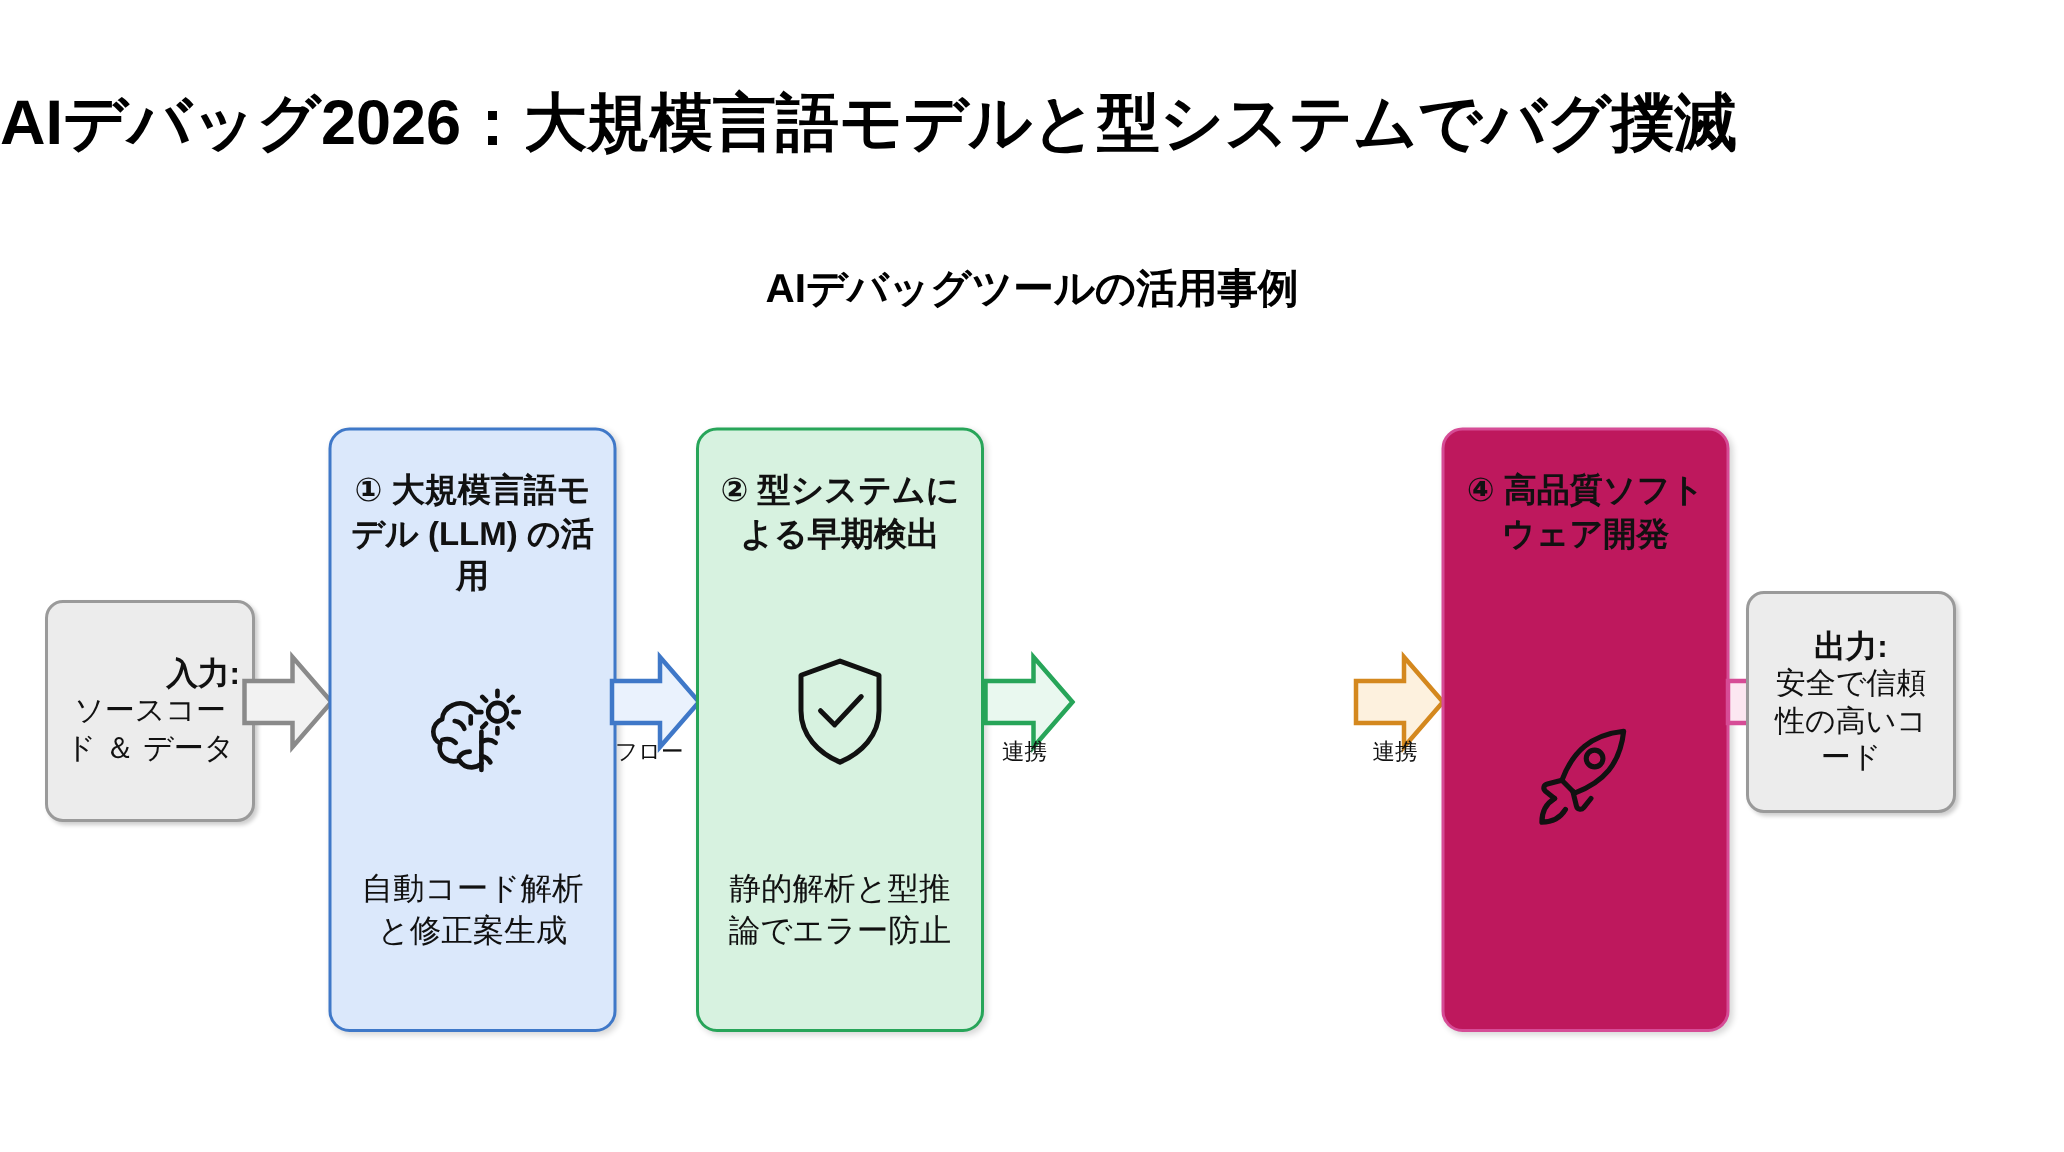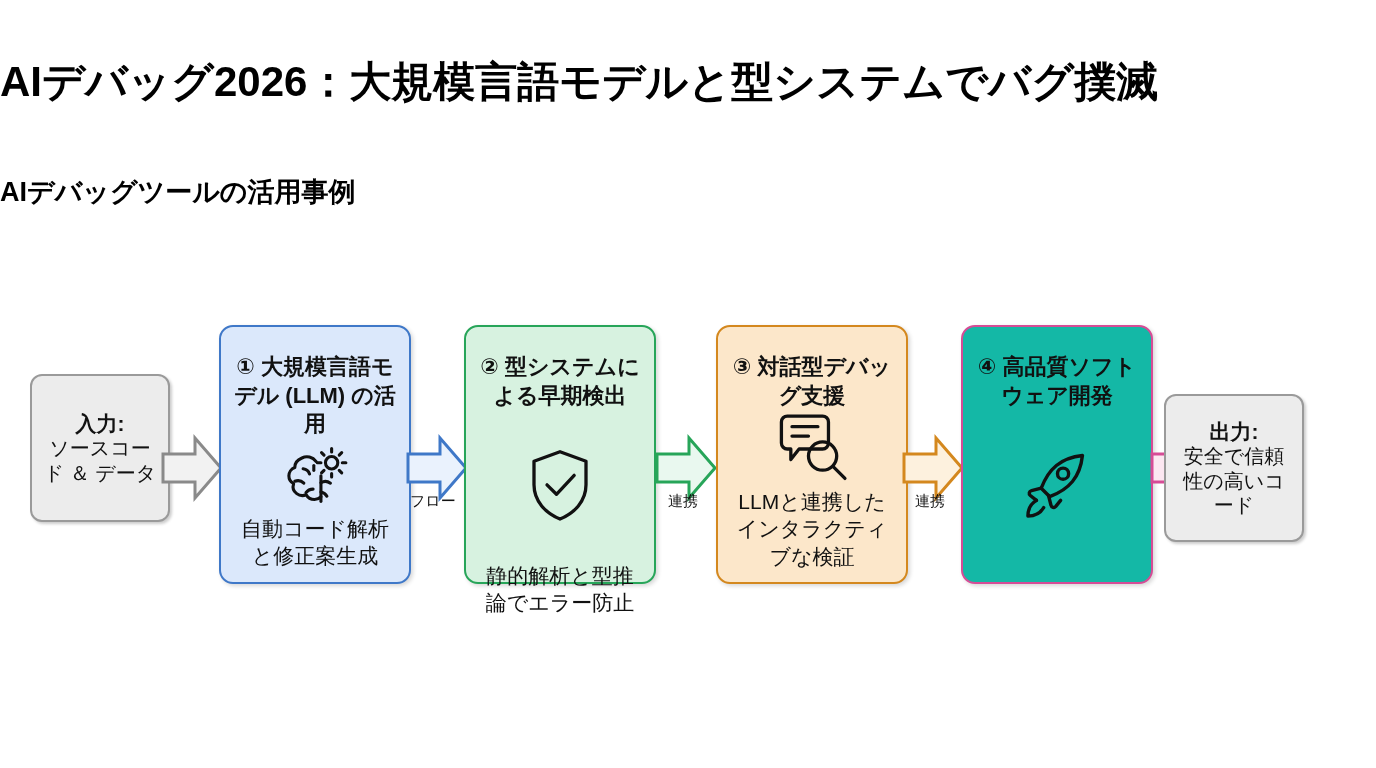--- a/index.html
+++ b/index.html
@@ -33,21 +33,21 @@
     letter-spacing: 0px;
     color: #000000;
     line-height: 1.12;
     white-space: nowrap;
   }
   .sub-title {
     position: absolute;
     top: 174px;
     left: 0;
     width: 1376px;
-    text-align: left;
+    text-align: center;
     font-size: 27px;
     font-weight: bold;
     color: #000000;
     white-space: nowrap;
   }
 
   
   .endcap {
     position: absolute;
     width: 140px;
@@ -68,39 +68,38 @@
     font-weight: bold;
     line-height: 1.22;
     text-align: center;
   }
   .endcap .cap-body {
     font-size: 20px;
     font-weight: normal;
     line-height: 1.22;
     text-align: center;
   }
-  #input-box  { left: 30px;   top: 374px; }
+  #input-box  { left: 30px;   top: 400px; align-items: flex-end; }
   #output-box { left: 1164px; top: 394px; }
 
   
   .step {
     position: absolute;
     top: 285px;
     width: 192px;
-    height: 259px;
+    height: 403px;
     border-radius: 14px;
     border-width: 2px;
     border-style: solid;
     box-sizing: border-box;
     box-shadow: 2px 2px 4px rgba(0,0,0,0.16);
     display: flex;
     flex-direction: column;
     align-items: center;
     padding: 26px 10px 18px 10px;
-    margin-top: 40px;
   }
   .step .step-title {
     font-size: 22px;
     font-weight: bold;
     line-height: 1.30;
     text-align: center;
     width: 100%;
   }
   .step .step-icon {
     margin-top: auto;
@@ -114,21 +113,21 @@
     font-size: 21px;
     font-weight: normal;
     line-height: 1.30;
     text-align: center;
     width: 100%;
     margin-bottom: 34px;
   }
   #step-1 { left: 219px;  background: #dbe8fb; border-color: #3f78c8; }
   #step-2 { left: 464px;  background: #d7f2e0; border-color: #27a559; gap: 37px; }
   #step-3 { left: 716px;  background: #fce7ca; border-color: #d4881e; }
-  #step-4 { left: 961px;  background: #14b8a6; border-color: #d64c96; }
+  #step-4 { left: 961px;  background: #be185d; border-color: #d64c96; }
 
   
   .arrow {
     position: absolute;
     top: 432px;
     width: 62px;
     height: 72px;
   }
   #arrow-0 { left: 161px; }
   #arrow-1 { left: 406px; }
@@ -208,33 +207,20 @@
     <div class="step-desc">静的解析と型推論でエラー防止</div>
   </div>
 
   <div id="arrow-2" class="arrow">
     <svg viewBox="0 0 62 72" xmlns="http://www.w3.org/2000/svg">
       <polygon points="2,22 34,22 34,6 60,36 34,66 34,50 2,50" fill="#e9f8ef" stroke="#27a559" stroke-width="3" stroke-linejoin="miter"></polygon>
     </svg>
   </div>
   <div id="label-2" class="arrow-label">連携</div>
 
-  <div id="step-3" class="step">
-    <div class="step-title">③ 対話型デバッグ支援</div>
-    <div class="step-icon">
-      <svg width="80" height="78" viewBox="0 0 68 66" xmlns="http://www.w3.org/2000/svg" fill="none" stroke="#111111" stroke-width="2.8" stroke-linecap="round" stroke-linejoin="round">
-        <path d="M8 10 a5 5 0 0 1 5-5 h30 a5 5 0 0 1 5 5 v18 a5 5 0 0 1-5 5 h-8
-                 l-12 0 l-7 9 v-9 h-3 a5 5 0 0 1-5-5 Z"></path>
-        <path d="M17 14h22M17 22h14"></path>
-        <circle cx="43" cy="39" r="12"></circle>
-        <path d="M52 48 L62 58"></path>
-      </svg>
-    </div>
-    <div class="step-desc">LLMと連携したインタラクティブな検証</div>
-  </div>
 
   <div id="arrow-3" class="arrow">
     <svg viewBox="0 0 62 72" xmlns="http://www.w3.org/2000/svg">
       <polygon points="2,22 34,22 34,6 60,36 34,66 34,50 2,50" fill="#fdf1de" stroke="#d4881e" stroke-width="3" stroke-linejoin="miter"></polygon>
     </svg>
   </div>
   <div id="label-3" class="arrow-label">連携</div>
 
   <div id="step-4" class="step">
     <div class="step-title">④ 高品質ソフトウェア開発</div>

